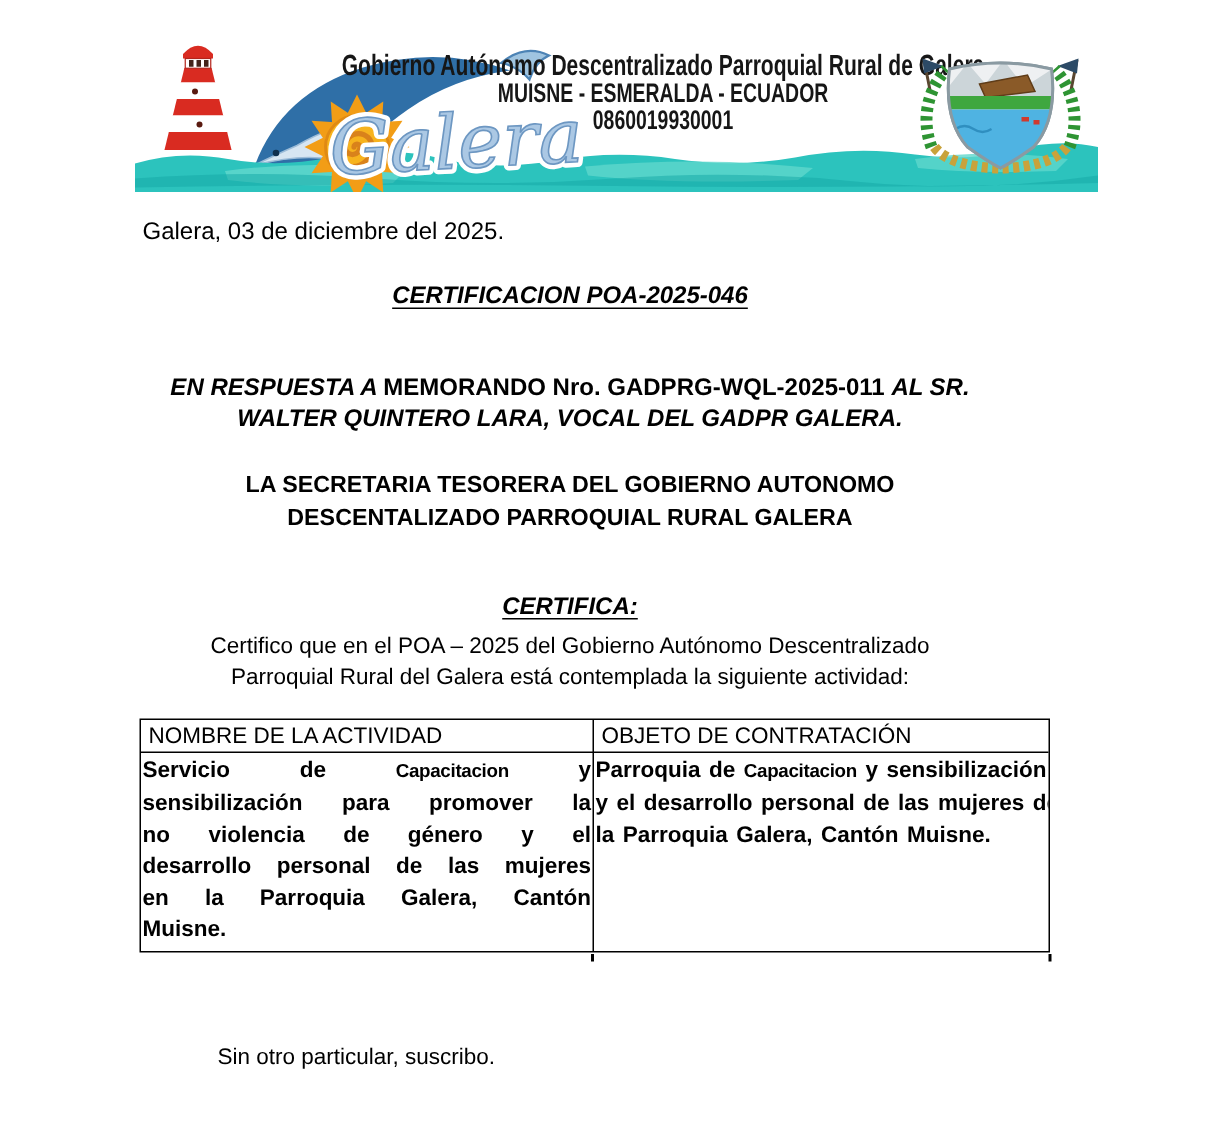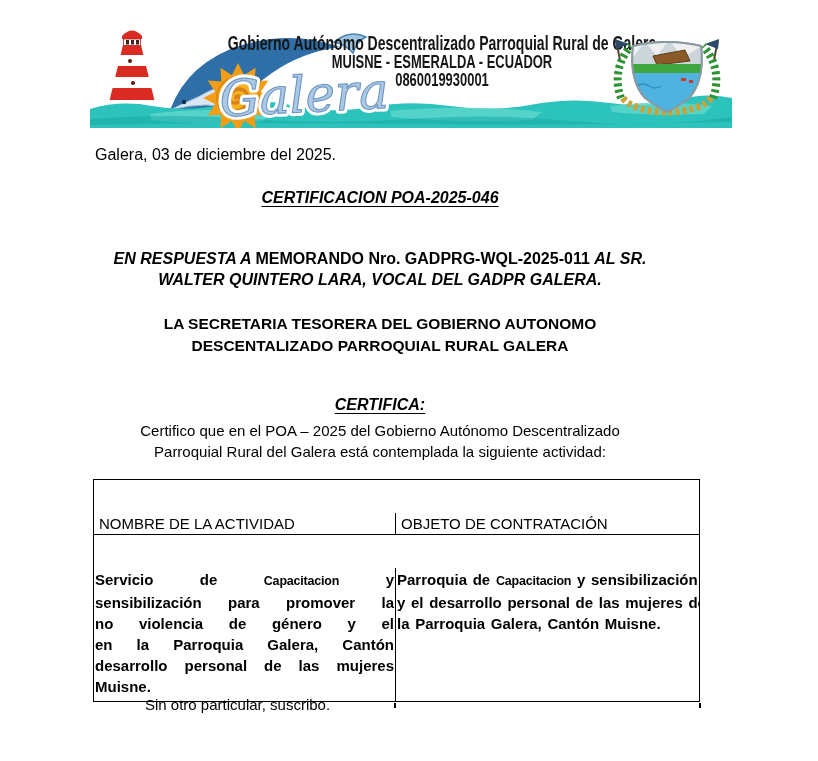--- a/index.html
+++ b/index.html
@@ -20,21 +20,21 @@
   .issuer{top:313px;font-size:15.5px;font-weight:bold;line-height:22px;}
   .certifica{top:396px;font-size:16px;font-weight:bold;font-style:italic;
              text-decoration:underline;text-underline-offset:3px;}
   .parag{top:420px;font-size:15px;line-height:21px;}
   .closing{left:145px;top:696px;font-size:15px;}
   
   .tbl{left:93px;top:479px;width:607px;border:1.6px solid #000;box-sizing:border-box;}
   .trow{display:flex;}
   .thead .cell{height:22px;line-height:22px;font-size:15px;padding-left:5px;
                border-bottom:1.6px solid #000;box-sizing:border-box;overflow:hidden;white-space:nowrap;}
-  .cell{box-sizing:border-box;margin-top:33px;}
+  .cell{box-sizing:border-box;}
   .c1{width:302px;border-right:1.6px solid #000;}
   .c2{flex:1;min-width:0;}
   .tbody .cell{font-size:15px;font-weight:bold;line-height:21px;padding:1px 1px 4px 1px;overflow:hidden;}
   .jline{text-align:justify;text-align-last:justify;}
   .lline{text-align:left;}
   .nw{white-space:nowrap;word-spacing:1.5px;}
   .capsm{font-size:12.5px;letter-spacing:-0.2px;}
   .tick{position:absolute;width:1.6px;height:5px;background:#000;bottom:-6.6px;}
   .tick.mid{left:300.4px;}
   .tick.end{right:-1.6px;}
@@ -165,22 +165,22 @@
 <div class="abs tbl">
   <div class="trow thead">
     <div class="cell c1">NOMBRE DE LA ACTIVIDAD</div>
     <div class="cell c2">OBJETO DE CONTRATACIÓN</div>
   </div>
   <div class="trow tbody">
     <div class="cell c1">
       <div class="jline"><span>Servicio</span> <span>de</span> <span class="capsm">Capacitacion</span> <span>y</span></div>
       <div class="jline">sensibilización para promover la</div>
       <div class="jline">no violencia de género y el</div>
+      <div class="jline">desarrollo personal de las mujeres</div>
       <div class="jline">en la Parroquia Galera, Cantón</div>
-      <div class="jline">desarrollo personal de las mujeres</div>
       <div class="lline">Muisne.</div>
     </div>
     <div class="cell c2">
       <div class="nw"><span>Parroquia de</span> <span class="capsm">Capacitacion</span> <span>y sensibilización</span></div>
       <div class="nw">y el desarrollo personal de las mujeres de</div>
       <div class="nw">la Parroquia Galera, Cantón Muisne.</div>
     </div>
   </div>
   <div class="tick mid"></div>
   <div class="tick end"></div>

